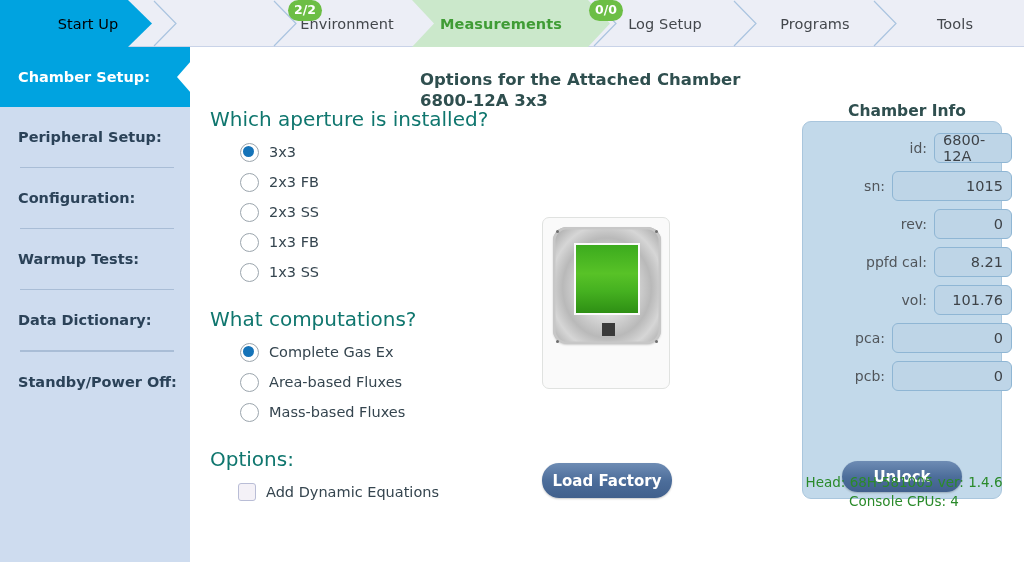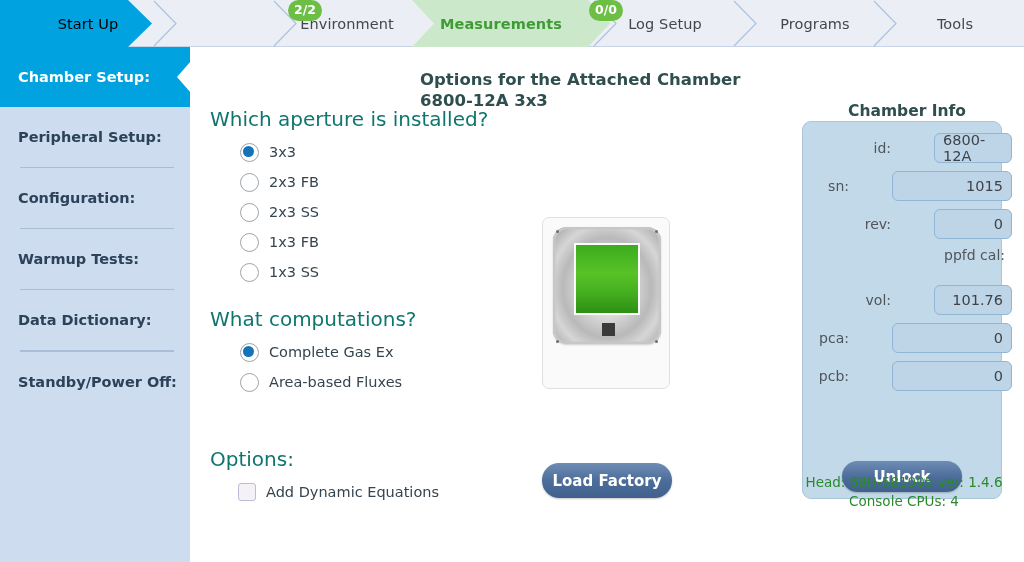--- a/index.html
+++ b/index.html
@@ -190,21 +190,21 @@
     display: flex; align-items: center; justify-content: flex-end;
   }
   .info-label {
     font-size: 14px; color: #50555a; margin-right: 7px; white-space: nowrap;
   }
   .info-field {
     height: 30px; border-radius: 6px;
     border: 1.5px solid #8fb6d4; background: #bed5e7;
     display: flex; align-items: center; justify-content: flex-end;
     padding: 0 8px;
-    font-size: 14.5px; color: #3e4348; margin-left: 36px;
+    font-size: 14.5px; color: #3e4348;
   }
   .info-field.narrow { width: 78px; }
   .info-field.wide   { width: 120px; }
   #btn-unlock {
     left: 652px; top: 414px; width: 120px; height: 31px; font-size: 15px;
   }
   .sysinfo {
     position: absolute; left: 594px; width: 240px;
     text-align: center; font-size: 13.5px; color: #2a8a2a;
   }
@@ -355,20 +355,24 @@
     <div class="q-label" id="q-compute">What computations?</div>
     <div class="radio-group" id="grp-compute">
       <div class="radio-row">
         <span class="radio on"></span>
         <span>Complete Gas Ex</span>
       </div>
       <div class="radio-row">
         <span class="radio"></span>
         <span>Area-based Fluxes</span>
       </div>
+      <div class="radio-row">
+        <span class="radio"></span>
+        <span>Mass-based Fluxes</span>
+      </div>
     </div>
 
     <div class="q-label" id="q-options">Options:</div>
     <div class="radio-group" id="grp-options">
       <div class="radio-row">
         <span class="checkbox"></span>
         <span>Add Dynamic Equations</span>
       </div>
     </div>
 
@@ -397,20 +401,21 @@
     <div class="info-row" style="top:124px">
       <span class="info-label">sn:</span>
       <span class="info-field wide">1015</span>
     </div>
     <div class="info-row" style="top:162px">
       <span class="info-label">rev:</span>
       <span class="info-field narrow">0</span>
     </div>
     <div class="info-row" style="top:200px">
       <span class="info-label">ppfd cal:</span>
+      <span class="info-field narrow">8.21</span>
     </div>
     <div class="info-row" style="top:238px">
       <span class="info-label">vol:</span>
       <span class="info-field narrow">101.76</span>
     </div>
     <div class="info-row" style="top:276px">
       <span class="info-label">pca:</span>
       <span class="info-field wide">0</span>
     </div>
     <div class="info-row" style="top:314px">

